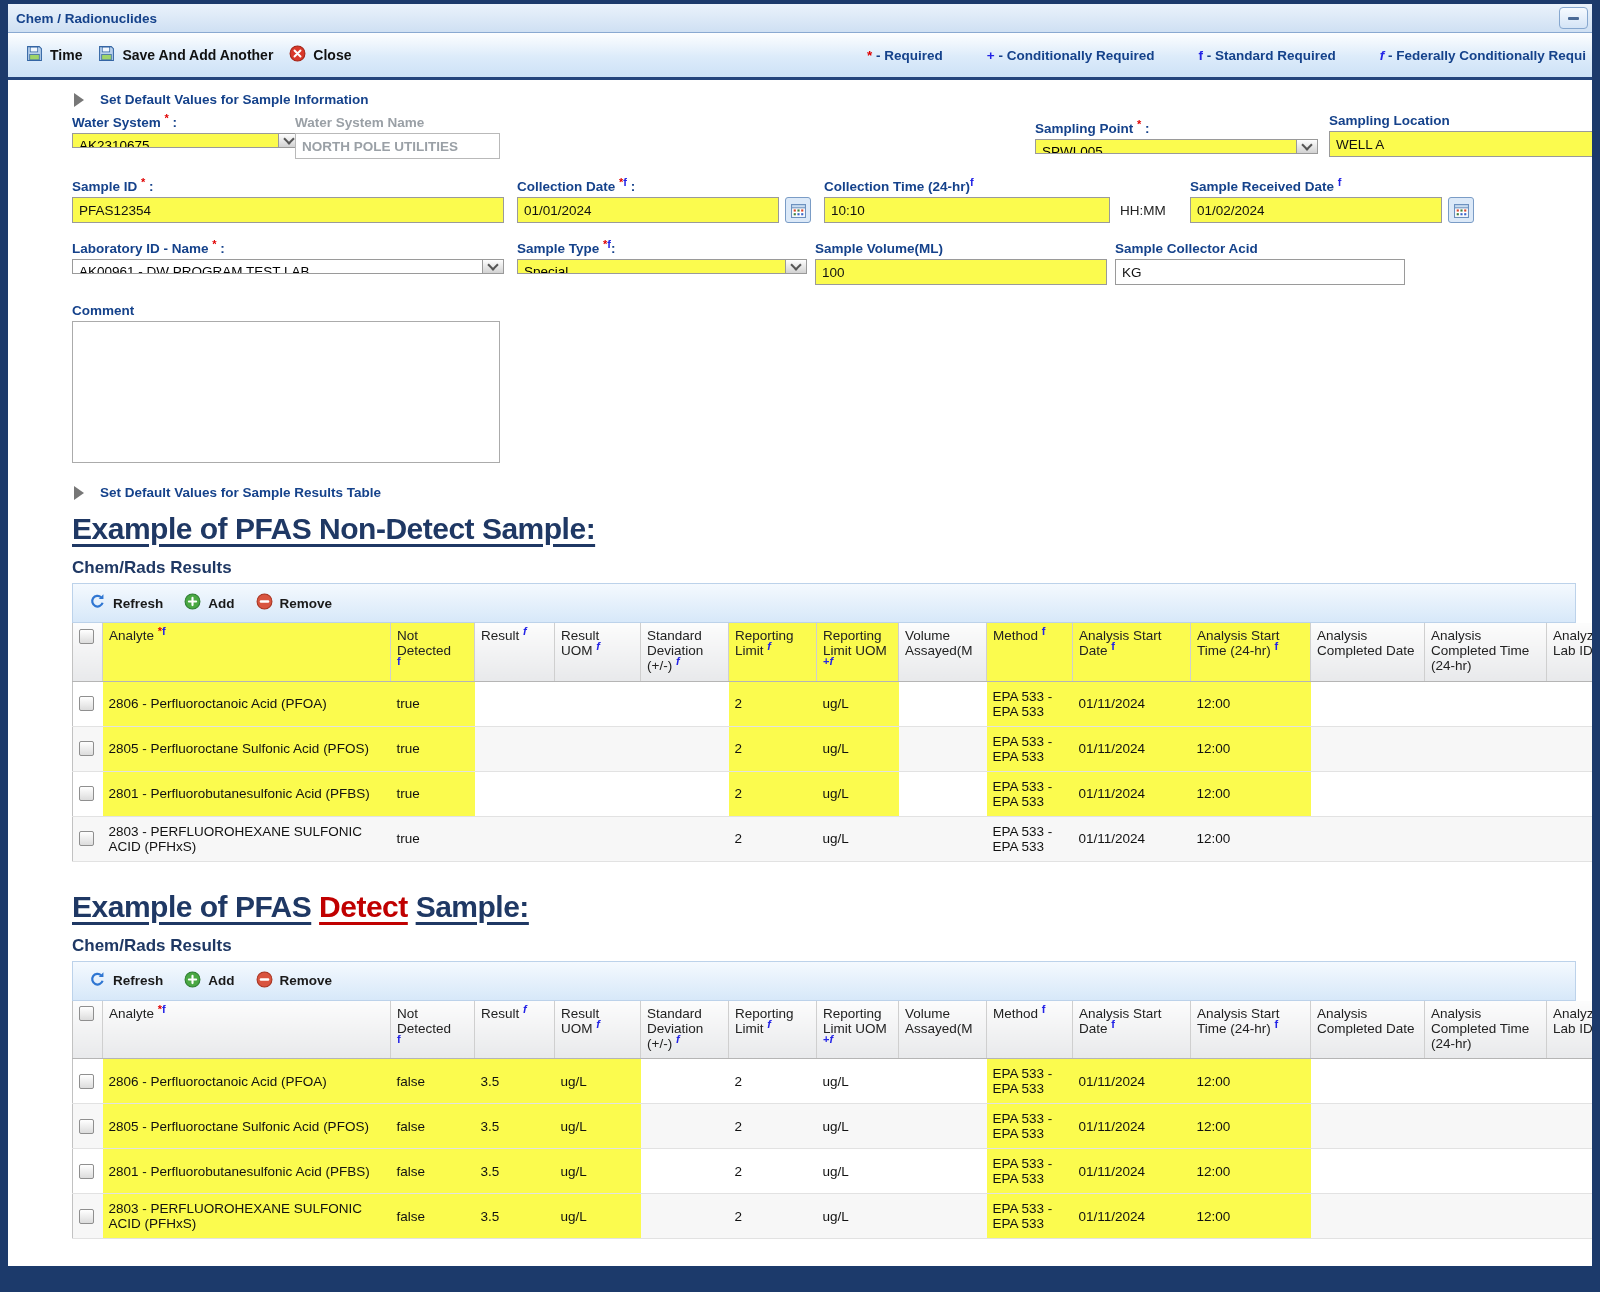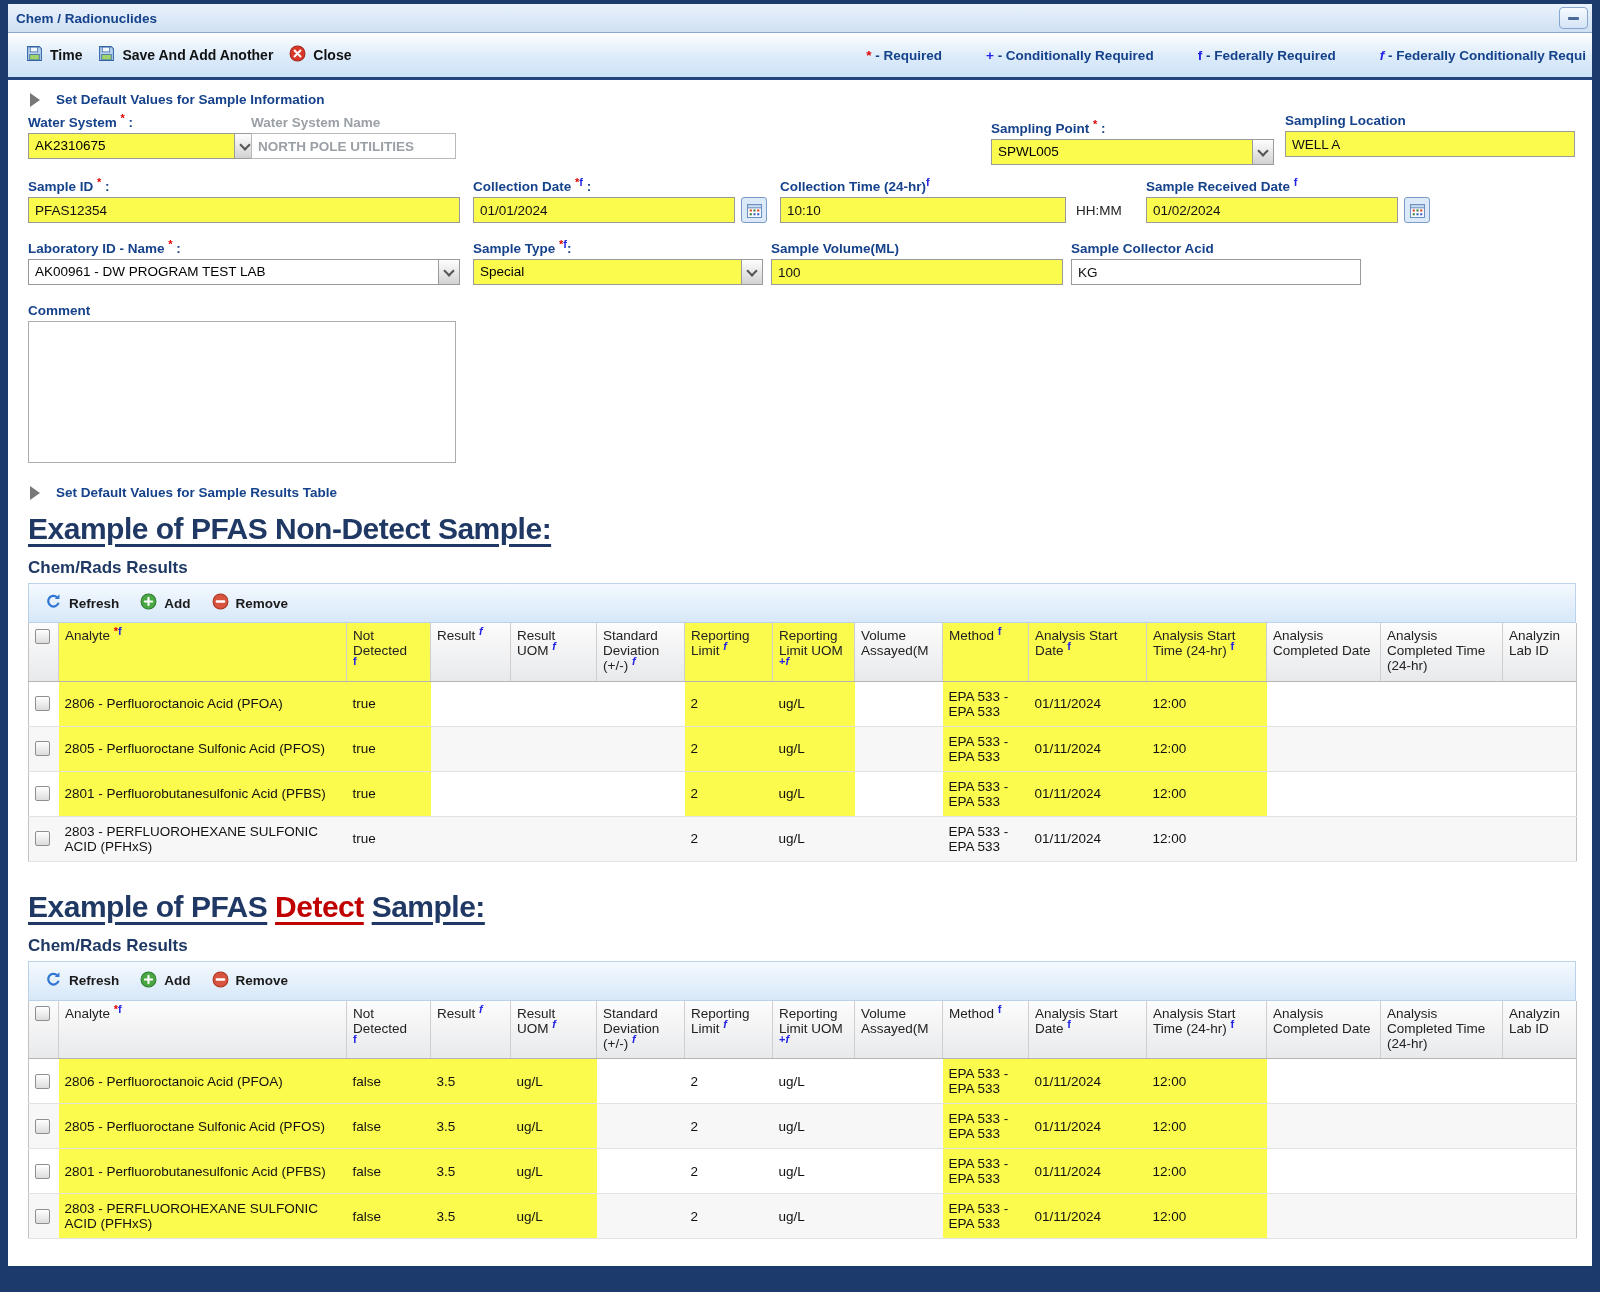--- a/index.html
+++ b/index.html
@@ -14,33 +14,33 @@
   .toolbar{height:44px;flex:0 0 44px;background:linear-gradient(#fdfeff,#dcebfa 55%,#cde2f6);border-bottom:3px solid #24457c;display:flex;align-items:center;padding:0 6px 0 10px;overflow:hidden;}
   .tbtn{display:flex;align-items:center;gap:7px;padding:4px 8px;font-size:14px;font-weight:bold;color:#111;}
   .legend{margin-left:auto;display:flex;gap:44px;font-size:13.5px;font-weight:bold;color:#15428b;white-space:nowrap;align-items:center;}
   .legend .item{white-space:nowrap;}
   .m-req{color:#e00000;font-weight:bold;font-style:normal;}
   .m-cond{color:#2323e6;font-weight:bold;font-style:normal;}
   .m-fed{color:#2323e6;font-weight:bold;font-style:normal;}
   .m-fedc{color:#2323e6;font-weight:bold;font-style:italic;}
   sup{font-size:11px;line-height:0;}
   
-  .content{flex:1;background:#fff;position:relative;overflow:hidden;}
+  .content{flex:1;background:#fff;position:relative;overflow:hidden;margin-left:44px;}
   .expander{display:flex;align-items:center;gap:16px;padding:12px 0 0 22px;color:#15428b;font-weight:bold;font-size:13.5px;}
   .expander.second{padding-top:14px;}
   .tri{width:0;height:0;border-left:10px solid #777;border-top:7px solid transparent;border-bottom:7px solid transparent;}
   
   .formwrap{position:relative;height:358px;margin-top:6px;font-size:13.5px;}
   .fg{position:absolute;}
   .fg .lab{display:block;font-weight:bold;color:#15428b;font-size:13.5px;margin-bottom:3px;white-space:nowrap;}
   .fg .lab.gray{color:#9aa0a6;}
   .ti{box-sizing:border-box;height:26px;border:1px solid #9a9a9a;font-family:"Liberation Sans",sans-serif;font-size:13.5px;padding:0 6px;width:100%;color:#111;background:#fff;}
   .yellow{background:#fbfb4e !important;}
   .ti.disabled{color:#9aa0a6;font-weight:bold;border-color:#b9b9b9;}
-  .sel{display:flex;height:26px;box-sizing:border-box;}
+  .sel{display:flex;height:15px;box-sizing:border-box;}
   .sel .val{flex:1;border:1px solid #9a9a9a;border-right:none;line-height:24px;padding:0 6px;background:#fff;overflow:hidden;white-space:nowrap;}
   .sel .dbtn{width:20px;border:1px solid #9a9a9a;background:linear-gradient(#fefefe,#d2d2d2);display:flex;align-items:center;justify-content:center;}
   .chev{width:6px;height:6px;border-right:2px solid #555;border-bottom:2px solid #555;transform:rotate(45deg);margin-top:-3px;}
   .inline{display:flex;align-items:center;gap:6px;}
   .calbtn{width:24px;height:24px;border:1px solid #7a9cc6;border-radius:3px;background:#dce9f8;display:flex;align-items:center;justify-content:center;}
   .hhmm{color:#222;font-size:13.5px;margin-left:4px;}
   textarea.comment{box-sizing:border-box;width:428px;height:142px;border:1px solid #ababab;resize:none;font-family:"Liberation Sans",sans-serif;}
   
   .bigh{margin:12px 0 4px 20px;font-size:30px;font-weight:bold;color:#1f3864;letter-spacing:-0.5px;}
   .bigh span{text-decoration:underline;text-decoration-thickness:3px;text-underline-offset:5px;}
@@ -93,21 +93,21 @@
     <div class="tbtn">
       <span><svg width="17" height="17" viewBox="0 0 16 16">
             <circle cx="8" cy="8" r="7" fill="#d9382a" stroke="#a32417"></circle>
             <path d="M5.2 5.2l5.6 5.6M10.8 5.2l-5.6 5.6" stroke="#fff" stroke-width="1.9" stroke-linecap="round"></path>
           </svg></span>
       <span>Close</span>
     </div>
     <div class="legend">
       <span class="item"><span class="m-req">*</span> <span>- Required</span></span>
       <span class="item"><span class="m-cond">+</span> <span>- Conditionally Required</span></span>
-      <span class="item"><span class="m-fed">f</span> <span>- Federally Required</span></span>
+      <span class="item"><span class="m-fed">f</span> <span>- Standard Required</span></span>
       <span class="item"><span class="m-fedc">f</span> <span>- Federally Conditionally Requi</span></span>
     </div>
   </div>
 
   <div class="content">
 
     <div class="expander">
       <span class="tri"></span>
       <span>Set Default Values for Sample Information</span>
     </div>

